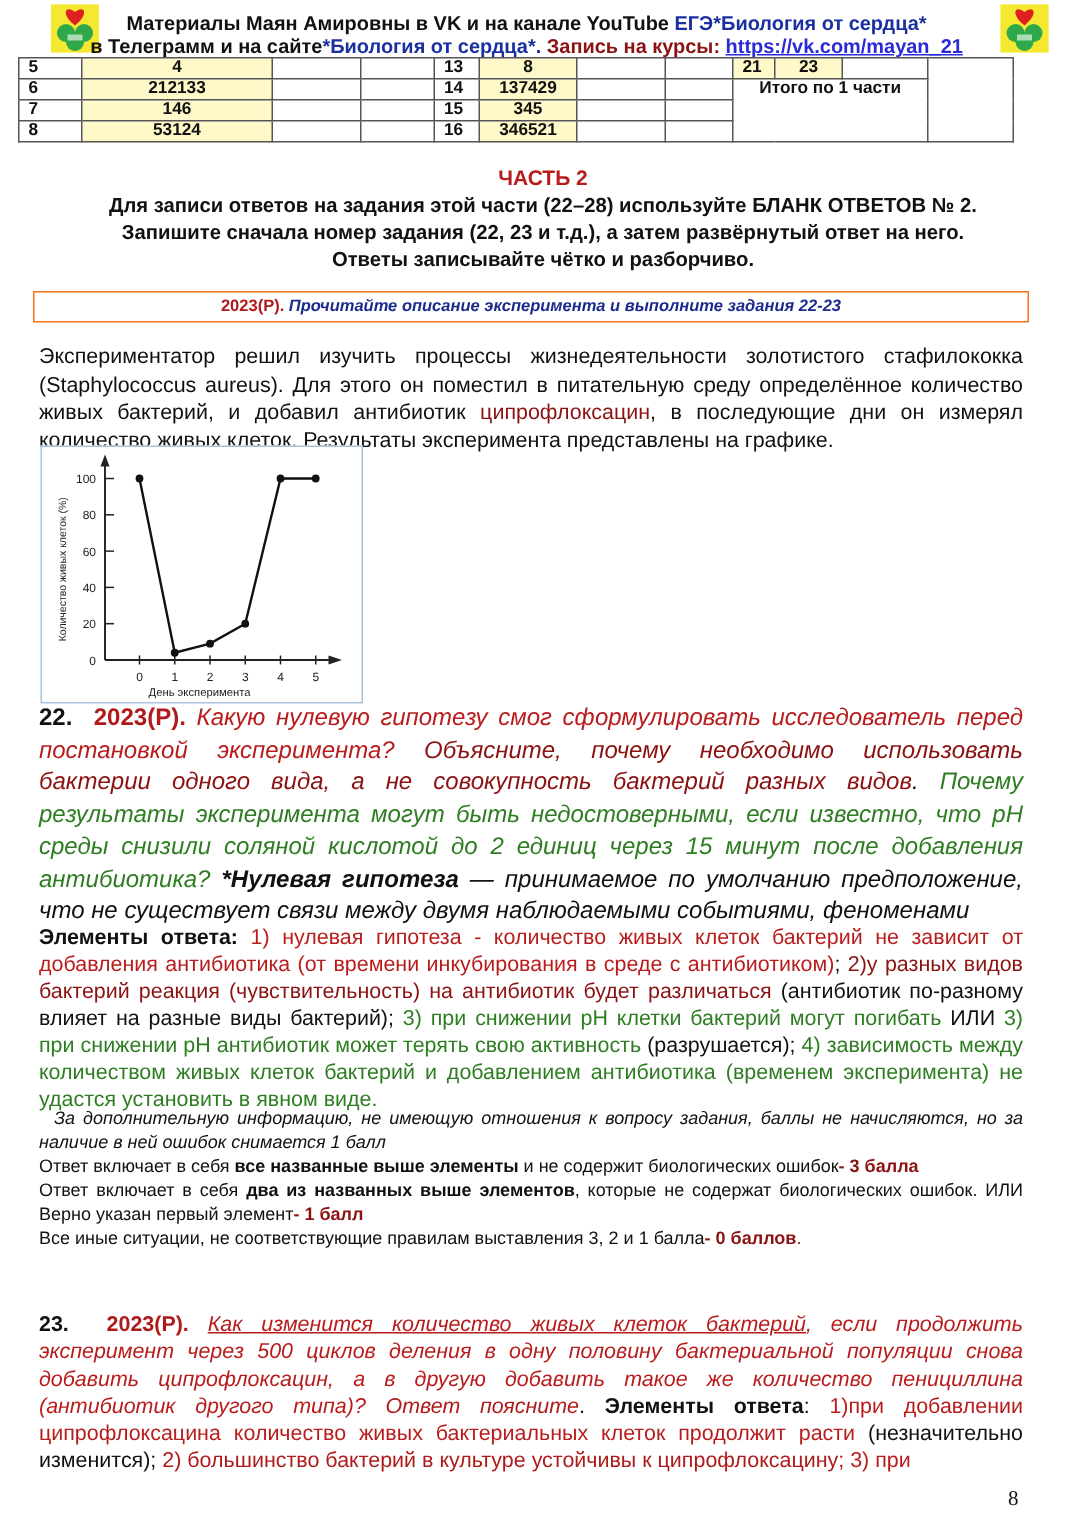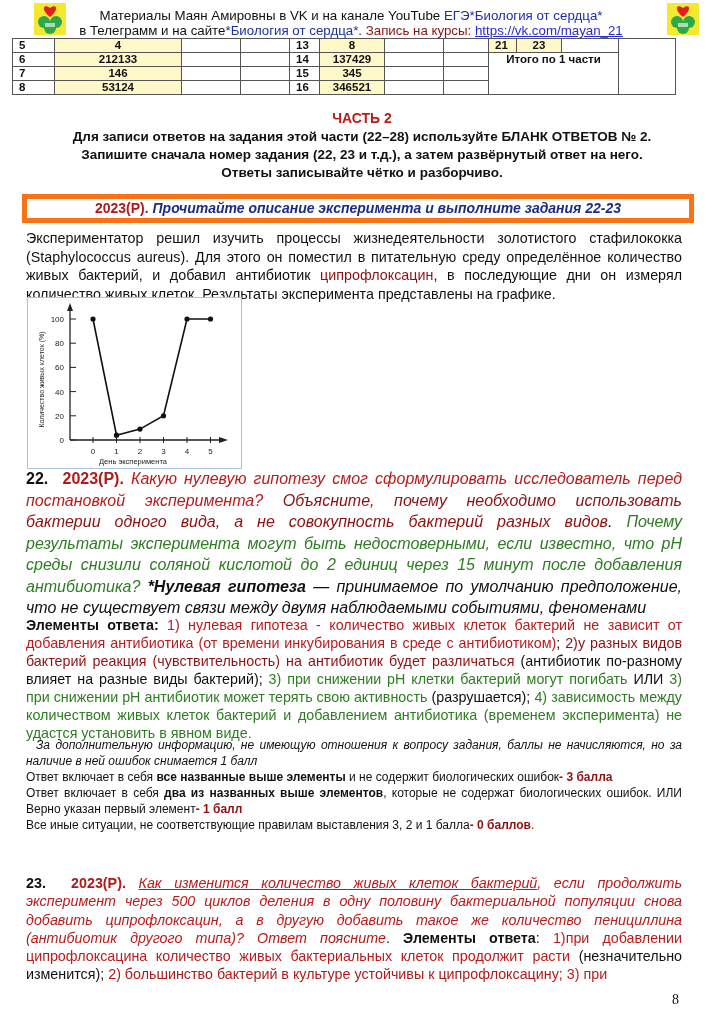--- a/index.html
+++ b/index.html
@@ -1,33 +1,33 @@
 <!DOCTYPE html>
 <html><head>
 <meta charset="utf-8">
 <style>
   html, body { margin:0; padding:0; background:#fff; }
   body { width:724px; height:1024px; position:relative; overflow:hidden; font-family:"Liberation Sans", sans-serif; color:#111; }
   .logo { position:absolute; width:32px; height:32px; background:#f5e830; }
   .logo svg { width:32px; height:32px; display:block; }
-  .hdr { position:absolute; left:0; width:702px; text-align:center; font-weight:normal; font-size:13.3px; line-height:15px; }
+  .hdr { position:absolute; left:0; width:702px; text-align:center; font-weight:bold; font-size:13.3px; line-height:15px; }
   .blue { color:#1a2fa0; }
   .navy { color:#b91c1c; }
   .red { color:#b01a1a; }
   .dred { color:#8c1212; }
   .green { color:#2e7d22; }
   .link { color:#2a2ad6; text-decoration:underline; }
 
   table.ans { position:absolute; left:12px; top:38px; border-collapse:collapse; font-size:11.5px; font-weight:bold; }
   table.ans td { border:1px solid #555; height:13px; padding:0 3px; text-align:center; line-height:13px; }
   table.ans td.num { text-align:left; padding-left:6px; }
   table.ans td.y { background:#fff8c8; }
 
   .part2 { position:absolute; left:0; width:724px; text-align:center; font-weight:bold; font-size:13.5px; line-height:17.5px; }
-  .boxline { position:absolute; left:22px; top:194px; width:662px; height:19px; border:5px solid #f97316; text-align:center; font-size:14px; line-height:19px; font-weight:bold; font-style:italic; color:#1c2a8c; }
+  .boxline { position:absolute; left:22px; top:194px; width:662px; height:19px; border:1px solid #f97316; text-align:center; font-size:11px; line-height:19px; font-weight:bold; font-style:italic; color:#1c2a8c; }
   .boxline .yr { color:#b01a1a; font-style:normal; }
 
   .para { position:absolute; left:26px; width:656px; font-size:14.3px; line-height:18.5px; text-align:justify; text-align-last:left; }
   .para p { margin:0; }
   .q { font-style:italic; font-size:16px; line-height:21px; }
   .b { font-weight:bold; }
   .small { font-size:12px; line-height:16px; }
 
   .chartbox { position:absolute; left:27px; top:297px; width:213px; height:170px; border:1px solid #a9c3dd; background:#fff; }
   .chartbox svg { position:absolute; left:0; top:0; }

